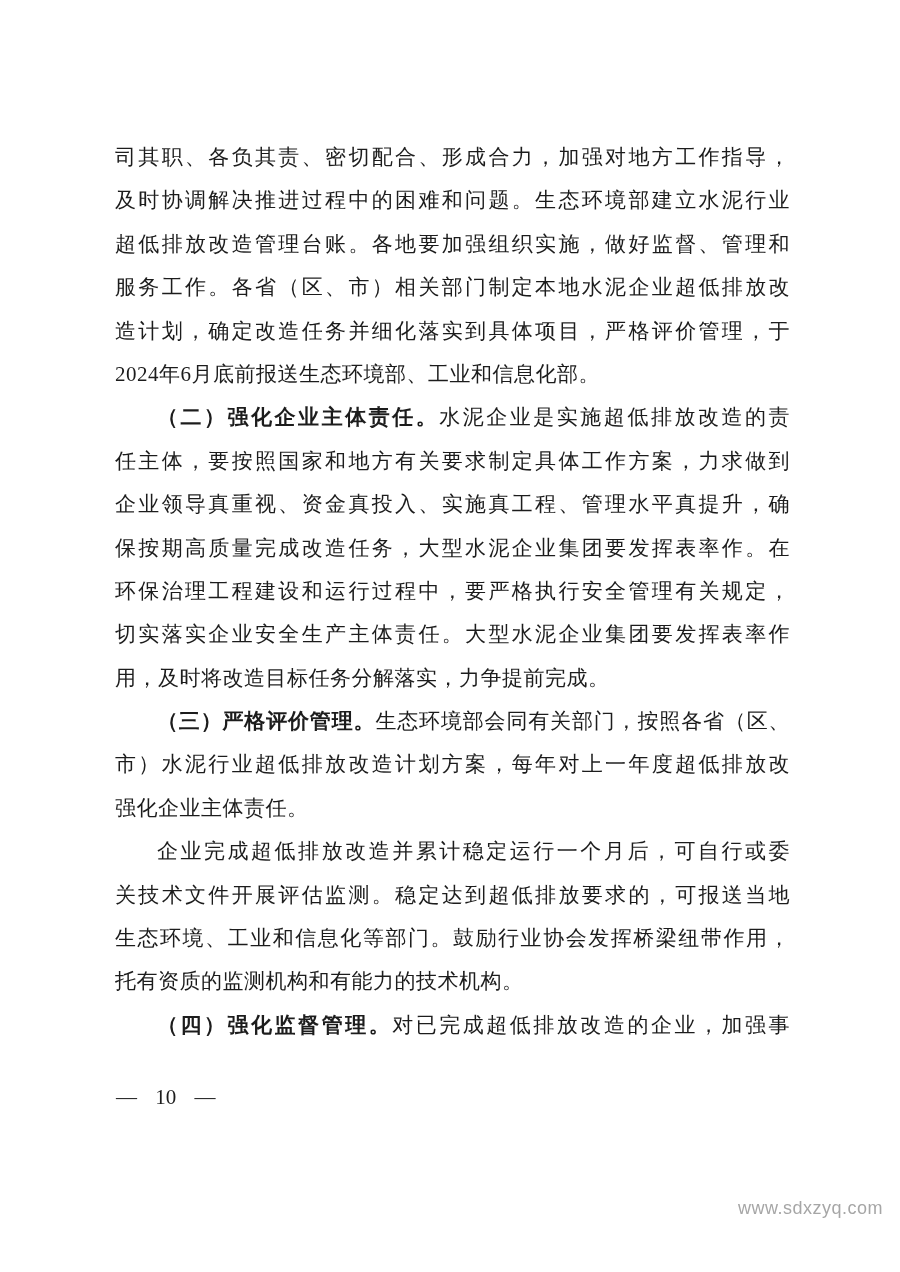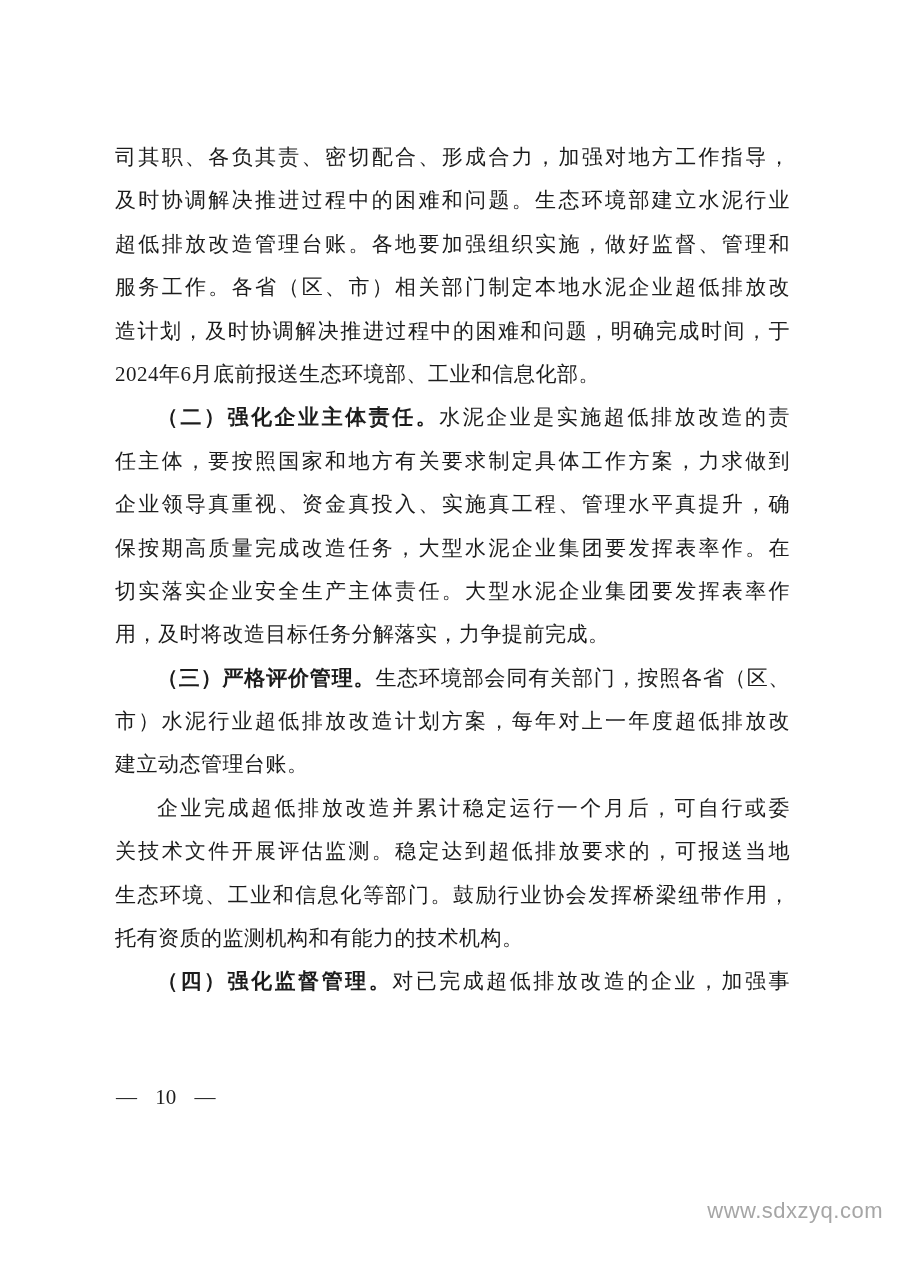--- a/index.html
+++ b/index.html
@@ -48,46 +48,47 @@
     height: 43px;
     line-height: 43px;
     font-size: 21px;
     word-spacing: 13px;
     color: #1c1c1c;
   }
   .watermark {
     position: absolute;
     right: 17px;
     top: 1198px;
-    font-size: 22px;
+    font-size: 18px;
     color: #a6a6a6;
     font-family: "Liberation Sans", "DejaVu Sans", sans-serif;
     letter-spacing: 0.5px;
   }
 </style>
 </head>
 <body>
 
 <div class="page">
   <div class="content">
       <div class="line j"><span>司其职、各负其责、密切配合、形成合力，加强对地方工作指导，</span></div>
       <div class="line j"><span>及时协调解决推进过程中的困难和问题。生态环境部建立水泥行业</span></div>
       <div class="line j"><span>超低排放改造管理台账。各地要加强组织实施，做好监督、管理和</span></div>
       <div class="line j"><span>服务工作。各省（区、市）相关部门制定本地水泥企业超低排放改</span></div>
-      <div class="line j"><span>造计划，及时协调解决推进过程中的困难和问题，明确完成时间，于</span></div>
+      <div class="line j"><span>造计划，确定改造任务并细化落实到具体项目，严格评价管理，于</span></div>
       <div class="line"><span>2024年6月底前报送生态环境部、工业和信息化部。</span></div>
       <div class="line j ind"><b>（二）强化企业主体责任。</b><span>水泥企业是实施超低排放改造的责</span></div>
       <div class="line j"><span>任主体，要按照国家和地方有关要求制定具体工作方案，力求做到</span></div>
       <div class="line j"><span>企业领导真重视、资金真投入、实施真工程、管理水平真提升，确</span></div>
       <div class="line j"><span>保按期高质量完成改造任务，大型水泥企业集团要发挥表率作。在</span></div>
+      <div class="line j"><span>环保治理工程建设和运行过程中，要严格执行安全管理有关规定，</span></div>
       <div class="line j"><span>切实落实企业安全生产主体责任。大型水泥企业集团要发挥表率作</span></div>
       <div class="line"><span>用，及时将改造目标任务分解落实，力争提前完成。</span></div>
       <div class="line j ind"><b>（三）严格评价管理。</b><span>生态环境部会同有关部门，按照各省（区、</span></div>
       <div class="line j"><span>市）水泥行业超低排放改造计划方案，每年对上一年度超低排放改</span></div>
-      <div class="line"><span>建立动态管理台账。</span></div>
+      <div class="line"><span>强化企业主体责任。</span></div>
       <div class="line j ind"><span>企业完成超低排放改造并累计稳定运行一个月后，可自行或委</span></div>
       <div class="line j"><span>关技术文件开展评估监测。稳定达到超低排放要求的，可报送当地</span></div>
       <div class="line j"><span>生态环境、工业和信息化等部门。鼓励行业协会发挥桥梁纽带作用，</span></div>
       <div class="line"><span>托有资质的监测机构和有能力的技术机构。</span></div>
       <div class="line j ind"><b>（四）强化监督管理。</b><span>对已完成超低排放改造的企业，加强事</span></div>
     </div>
   <div class="footer">— 10 —</div>
   <div class="watermark">www.sdxzyq.com</div>
 </div>
 

